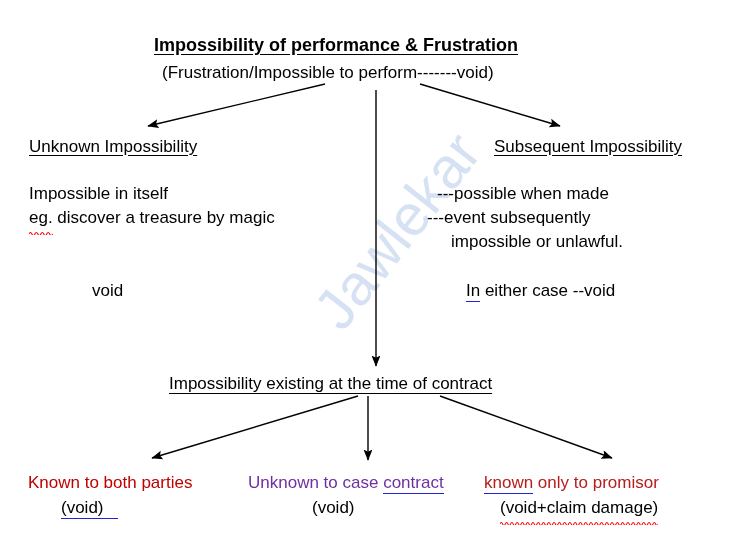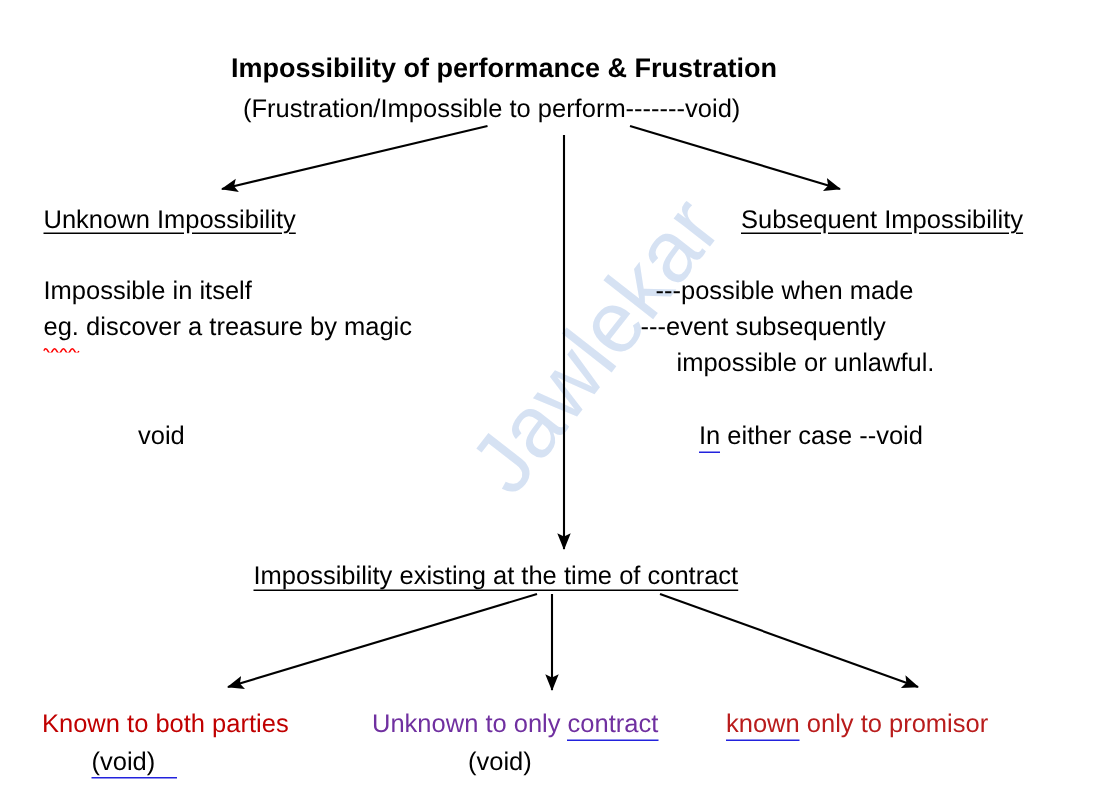--- a/index.html
+++ b/index.html
@@ -21,20 +21,21 @@
   .node {
     position: absolute;
     white-space: nowrap;
     font-size: 17px;
     line-height: 24px;
     color: #000000;
   }
   .title-main {
     font-weight: bold;
     font-size: 18px;
+    text-decoration: underline;
     text-underline-offset: 3px;
   }
   .subtitle {
     font-size: 17px;
   }
   .branch-head {
     font-size: 17px;
     text-decoration: underline;
     text-underline-offset: 3px;
   }
@@ -148,29 +149,29 @@
 
     <div class="node mid-head" style="left:169px; top:372px;">Impossibility existing at the time of contract</div>
 
     <div class="node red-dark" style="left:28px; top:471px;">Known to both parties</div>
 
     <div class="node" style="left:61px; top:496px;">
       <span class="blue-uline-wide">(void)</span>
     </div>
 
     <div class="node purple" style="left:248px; top:471px;">
-      <span>Unknown to only </span><span class="blue-uline">contract</span>
+      <span>Unknown to case </span><span class="blue-uline">contract</span>
     </div>
 
     <div class="node" style="left:312px; top:496px;">(void)</div>
 
     <div class="node red-bright" style="left:484px; top:471px;">
       <span class="blue-uline">known</span><span> only to promisor</span>
     </div>
 
     <div class="node" style="left:500px; top:496px;">
-      <span class="sp-wrap"><svg class="squiggle" viewBox="0 0 180 5" preserveAspectRatio="none">
+      <span class="sp-wrap"><span>(void+claim damage)</span><svg class="squiggle" viewBox="0 0 180 5" preserveAspectRatio="none">
             <path d="M0,4 Q1.5,1 3,4 T6,4 T9,4 T12,4 T15,4 T18,4 T21,4 T24,4 T27,4 T30,4 T33,4 T36,4 T39,4 T42,4 T45,4 T48,4 T51,4 T54,4 T57,4 T60,4 T63,4 T66,4 T69,4 T72,4 T75,4 T78,4 T81,4 T84,4 T87,4 T90,4 T93,4 T96,4 T99,4 T102,4 T105,4 T108,4 T111,4 T114,4 T117,4 T120,4 T123,4 T126,4 T129,4 T132,4 T135,4 T138,4 T141,4 T144,4 T147,4 T150,4 T153,4 T156,4 T159,4 T162,4 T165,4 T168,4 T171,4 T174,4 T177,4 T180,4" fill="none" stroke="#FF0000" stroke-width="1.1"></path>
           </svg></span>
     </div>
 
   </div>
 </div>
 
 </body></html>

